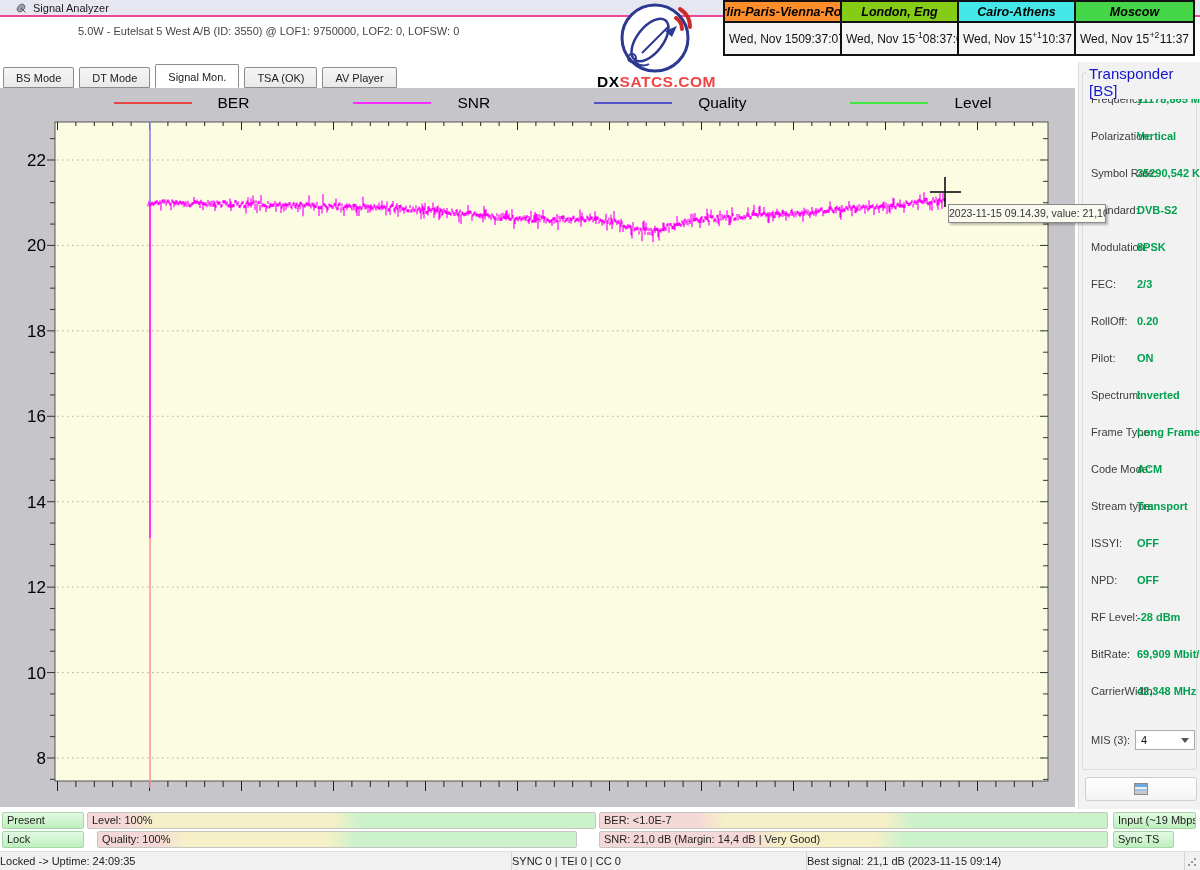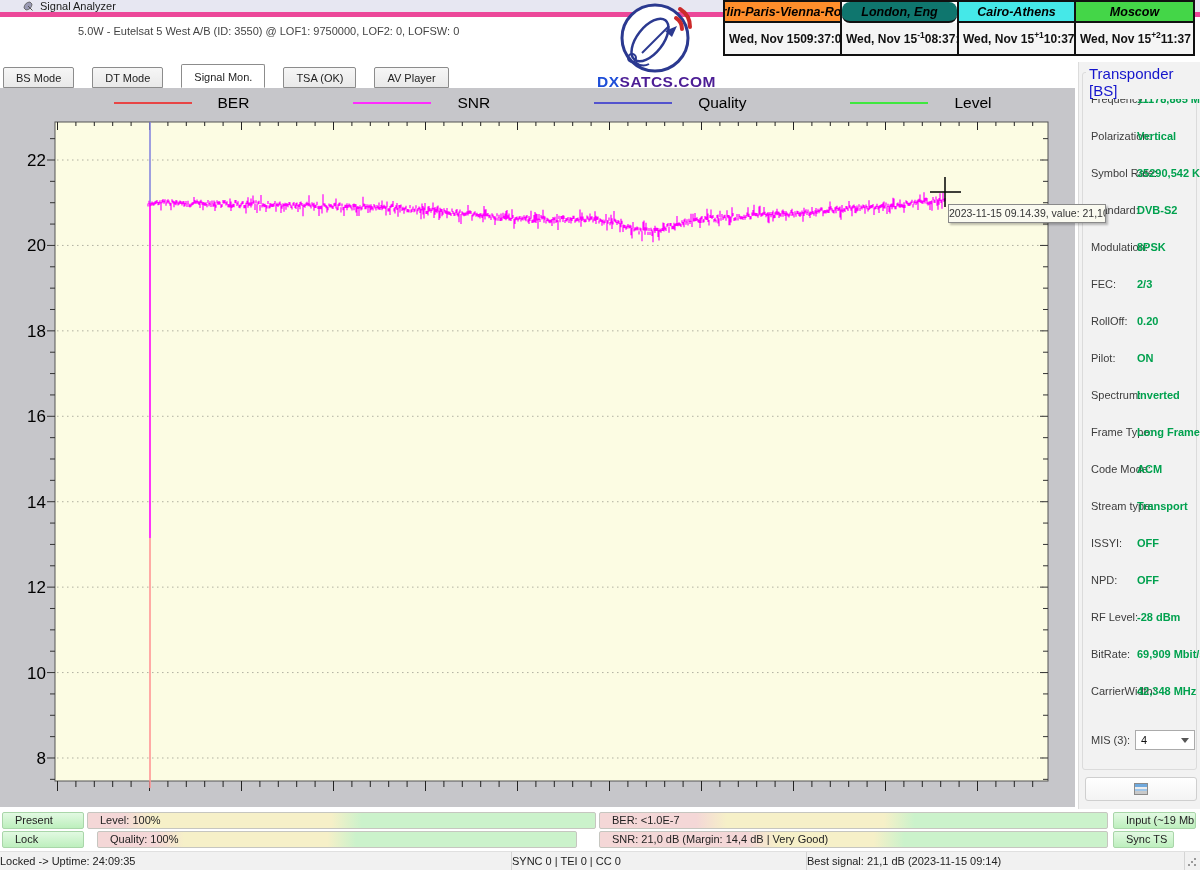--- a/index.html
+++ b/index.html
@@ -1,42 +1,42 @@
 <!DOCTYPE html>
 <html><head>
 <meta charset="utf-8">
 <style>
 *{margin:0;padding:0;box-sizing:border-box}
 html,body{width:1200px;height:870px;overflow:hidden;background:#fff;
   font-family:"Liberation Sans",sans-serif;position:relative}
 
 .titlebar{position:absolute;left:0;top:0;width:1200px;height:17px;background:#E7E7F2;
-  border-bottom:5px solid #ec4899;display:flex;align-items:center;gap:6px;padding-left:22px;z-index:1}
+  border-bottom:2px solid #ec4899;display:flex;align-items:center;gap:6px;padding-left:15px;z-index:1}
 .titlebar span{font-size:11px;color:#1a1a1a}
 
 .tuner{position:absolute;left:36px;top:22px;z-index:2}
 .tuner-name{font-size:12.5px;font-weight:bold;color:#1a1ad0}
 .tuner-details{font-size:11px;color:#444;margin:3px 0 0 42px}
 
 .clock-table{position:absolute;left:723px;top:0;display:flex;border:2px solid #111;z-index:5;background:#fff}
 .clock-col{width:117px;border-right:2px solid #111}
 .clock-col:last-child{border-right:none}
 .clock-head{height:21px;border-bottom:2px solid #111;display:flex;align-items:center;justify-content:center;
   font-size:12.5px;font-weight:bold;font-style:italic;color:#000;white-space:nowrap;overflow:hidden}
 .clock-body{height:31px;background:#F5F5F5;display:flex;align-items:center;justify-content:space-between;
-  padding:0 4px;font-size:12px;font-weight:bold;color:#111;white-space:nowrap}
+  padding:0 4px;font-size:12px;font-weight:normal;color:#111;white-space:nowrap}
 .clock-offset{font-size:8.5px;vertical-align:super;position:relative;top:-4px}
 
 .logo{position:absolute;left:597px;top:1px;width:116px;text-align:center;z-index:6}
 .logo-text{font-size:15.5px;font-weight:bold;letter-spacing:.5px;margin-top:-4px}
-.logo-text .dx{color:#1d4ed8}.logo-text .rest{color:#4c1d95}
+.logo-text .dx{color:#000000}.logo-text .rest{color:#ef4444}
 
 .tabbar{position:absolute;left:3px;top:64px;display:flex;align-items:flex-end;z-index:2}
 .tab{height:21px;padding:4px 12px 10px;background:linear-gradient(#F6F6F6,#E9E9E9);
-  border:1px solid #8C8C8C;border-radius:2px 2px 0 0;font-size:11px;color:#222;margin-right:18px;cursor:default}
+  border:1px solid #8C8C8C;border-radius:2px 2px 0 0;font-size:11px;color:#222;margin-right:5px;cursor:default}
 .tab.active{background:#fff;height:24px;padding-top:6px;position:relative;z-index:3;border-bottom:1px solid #fff}
 
 .chartwrap{position:absolute;left:0;top:88px;width:1075px;height:719px;background:#C6C6CA}
 .legend{position:absolute;left:0;top:0;width:1075px;height:30px;display:flex;align-items:center;
   justify-content:center;gap:104px;padding-left:30px}
 .legend-item{display:flex;align-items:center;gap:26px}
 .legend-line{display:inline-block;width:78px;height:2px}
 .legend-label{font-size:15.5px;color:#000}
 .plot{position:absolute;left:0;top:0;width:1075px;height:719px}
 
@@ -56,21 +56,21 @@
 .mis-select{position:absolute;left:56px;top:0;width:60px;height:20px;background:#fff;border:1px solid #ABABAB;
   display:flex;align-items:center;justify-content:space-between;padding:0 5px;font-size:11px;color:#111}
 .chev{width:0;height:0;border-left:4px solid transparent;border-right:4px solid transparent;border-top:5px solid #555}
 .tp-button{position:absolute;left:6px;top:715px;width:112px;height:24px;background:linear-gradient(#fff,#F4F4F4);
   border:1px solid #CFCFCF;border-radius:3px;display:flex;align-items:center;justify-content:center;cursor:pointer}
 .list-icon{width:14px;height:12px;border:1px solid #8a8a8a;
   background:linear-gradient(180deg,#6FA8DC 0 28%,#EDEDED 28% 48%,#9FC5E8 48% 72%,#C9C9C9 72% 100%)}
 
 .bars{position:absolute;left:0;top:810px;width:1200px;height:40px;background:#fff}
 .sigbar{position:absolute;height:17px;border:1px solid #BFCDBF;border-radius:2px;font-size:11px;color:#222;
-  line-height:15px;padding-left:12px;white-space:nowrap;overflow:hidden}
+  line-height:15px;padding-left:4px;white-space:nowrap;overflow:hidden}
 .sigbar.green{background:linear-gradient(180deg,#E2F9E2,#BDEFBD);border-color:#A9D6A9}
 
 .statusbar{position:absolute;left:0;top:851px;width:1200px;height:19px;background:#F1F1F1;
   border-top:1px solid #E0E0E0;display:flex;align-items:center;font-size:11px;color:#222}
 .sb-sec{height:100%;display:flex;align-items:center;justify-content:flex-start;border-right:1px solid #D4D4D4;white-space:nowrap}
 .sb1{width:512px}.sb2{width:295px}.sb3{width:378px}
 .grip{position:absolute;right:3px;bottom:3px;width:11px;height:11px;
   background:radial-gradient(circle at 9px 3px,#999 1px,transparent 1.3px),
              radial-gradient(circle at 9px 9px,#999 1px,transparent 1.3px),
              radial-gradient(circle at 3px 9px,#999 1px,transparent 1.3px),
@@ -94,21 +94,21 @@
 <div class="clock-table">
     <div class="clock-col">
       <div class="clock-head" style="background: rgb(255, 142, 43);">Berlin-Paris-Vienna-Roma</div>
       <div class="clock-body">
         <span class="clock-date">Wed, Nov 15</span>
         <span class="clock-offset"></span>
         <span class="clock-time">09:37:07</span>
       </div>
     </div>
     <div class="clock-col">
-      <div class="clock-head" style="background: #0f766e; border-radius: 8px;">London, Eng</div>
+      <div class="clock-head" style="background: #84cc16;">London, Eng</div>
       <div class="clock-body">
         <span class="clock-date">Wed, Nov 15</span>
         <span class="clock-offset">-1</span>
         <span class="clock-time">08:37:07</span>
       </div>
     </div>
     <div class="clock-col">
       <div class="clock-head" style="background: rgb(69, 232, 232);">Cairo-Athens</div>
       <div class="clock-body">
         <span class="clock-date">Wed, Nov 15</span>

